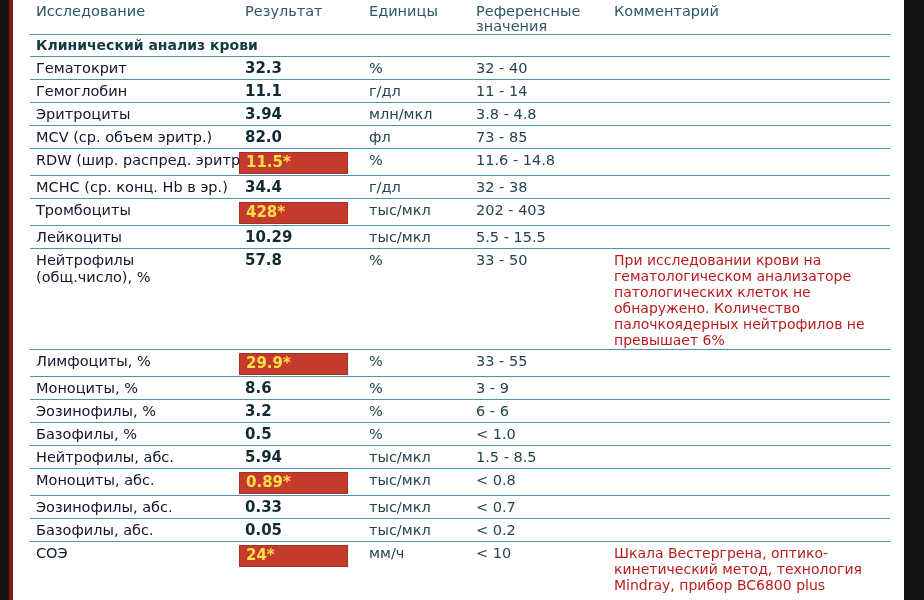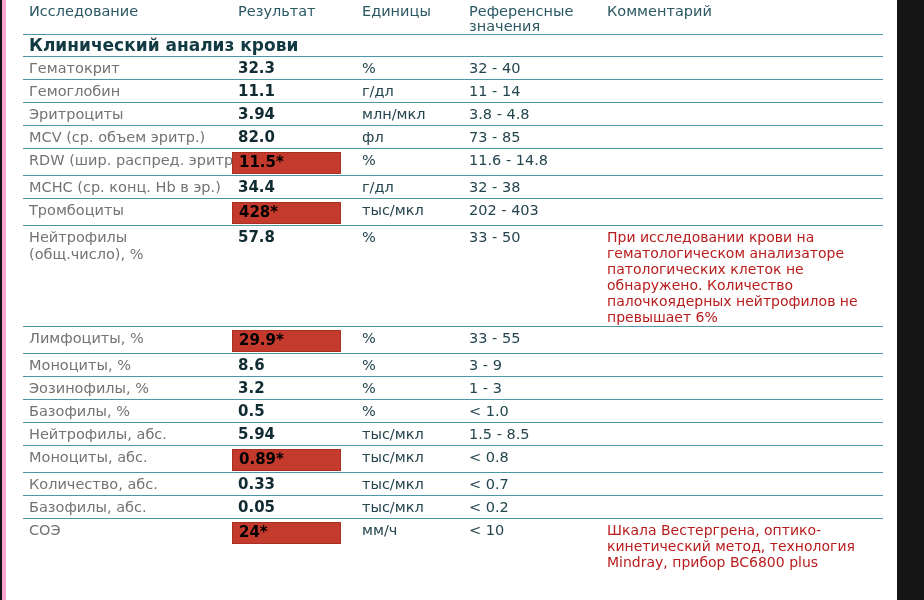--- a/index.html
+++ b/index.html
@@ -3,24 +3,24 @@
 <meta charset="utf-8">
 <style>
   html,body{margin:0;padding:0;}
   .frame{
     width:924px;height:600px;
     background:#141414;
     position:relative;overflow:hidden;
     font-family:"DejaVu Sans","Liberation Sans",sans-serif;
   }
   .page{
-    position:absolute;left:2px;top:0;
+    position:absolute;left:9px;top:0;
     width:895px;height:600px;
     background:#ffffff;
-    border-left:4px solid #f9a8d4;
+    border-left:4px solid #7f1d1d;
     box-sizing:border-box;
     overflow:hidden;
   }
   table.lab{
     margin-left:17px;
     width:860px;
     border-collapse:collapse;
     table-layout:fixed;
   }
   table.lab th, table.lab td{
@@ -33,47 +33,47 @@
     color:#2b5863;
     font-size:14.5px;
     line-height:15px;
     padding:4px 4px 0 6px;
     height:33px;
     border-bottom:1.5px solid #4c96a6;
   }
   tr.section td{
     font-weight:bold;
     color:#113a43;
-    font-size:17px;
+    font-size:14px;
     height:22px;
     padding:2px 4px 0 6px;
     border-bottom:1.5px solid #4c96a6;
   }
   tbody td{
     height:23px;
     padding:3px 4px 1px 6px;
     border-bottom:1.5px solid #4c96a6;
     line-height:17px;
   }
-  td.name{color:#737373;font-size:14.5px;white-space:nowrap;margin-left:40px;}
+  td.name{color:#0f172a;font-size:14.5px;white-space:nowrap;margin-left:40px;}
   tr.tall td.name{white-space:normal;line-height:16.5px;}
   td.result{font-weight:bold;color:#112b33;font-size:15px;white-space:nowrap;}
   td.units,td.reference{color:#24454e;font-size:14.5px;white-space:nowrap;}
   td.comment{color:#b91c1c;font-size:14px;line-height:16px;padding-right:2px;}
   tr.tall td{height:83px;}
   tr.last td{height:56px;border-bottom:none;}
   .flag{
     display:inline-block;
     box-sizing:border-box;
     width:109px;
     margin-left:-6px;
     padding:1px 6px 2px 6px;
     background:#c43a2c;
     border:1px solid #a92e23;
-    color:#000000;
+    color:#fde047;
     font-weight:bold;
   }
 </style>
 </head>
 <body>
 
 <div class="frame">
   <div class="page">
     <table class="lab">
       <colgroup>
@@ -138,20 +138,27 @@
             <td class="reference">32 - 38</td>
             <td class="comment"></td>
           </tr>
           <tr>
             <td class="name">Тромбоциты</td>
             <td class="result"><span class="flag">428*</span></td>
             <td class="units">тыс/мкл</td>
             <td class="reference">202 - 403</td>
             <td class="comment"></td>
           </tr>
+          <tr>
+            <td class="name">Лейкоциты</td>
+            <td class="result">10.29</td>
+            <td class="units">тыс/мкл</td>
+            <td class="reference">5.5 - 15.5</td>
+            <td class="comment"></td>
+          </tr>
           <tr class="tall">
             <td class="name">Нейтрофилы (общ.число), %</td>
             <td class="result">57.8</td>
             <td class="units">%</td>
             <td class="reference">33 - 50</td>
             <td class="comment">При исследовании крови на гематологическом анализаторе патологических клеток не обнаружено. Количество палочкоядерных нейтрофилов не превышает 6%</td>
           </tr>
           <tr>
             <td class="name">Лимфоциты, %</td>
             <td class="result"><span class="flag">29.9*</span></td>
@@ -163,21 +170,21 @@
             <td class="name">Моноциты, %</td>
             <td class="result">8.6</td>
             <td class="units">%</td>
             <td class="reference">3 - 9</td>
             <td class="comment"></td>
           </tr>
           <tr>
             <td class="name">Эозинофилы, %</td>
             <td class="result">3.2</td>
             <td class="units">%</td>
-            <td class="reference">1 - 3</td>
+            <td class="reference">6 - 6</td>
             <td class="comment"></td>
           </tr>
           <tr>
             <td class="name">Базофилы, %</td>
             <td class="result">0.5</td>
             <td class="units">%</td>
             <td class="reference">&lt; 1.0</td>
             <td class="comment"></td>
           </tr>
           <tr>
@@ -188,21 +195,21 @@
             <td class="comment"></td>
           </tr>
           <tr>
             <td class="name">Моноциты, абс.</td>
             <td class="result"><span class="flag">0.89*</span></td>
             <td class="units">тыс/мкл</td>
             <td class="reference">&lt; 0.8</td>
             <td class="comment"></td>
           </tr>
           <tr>
-            <td class="name">Количество, абс.</td>
+            <td class="name">Эозинофилы, абс.</td>
             <td class="result">0.33</td>
             <td class="units">тыс/мкл</td>
             <td class="reference">&lt; 0.7</td>
             <td class="comment"></td>
           </tr>
           <tr>
             <td class="name">Базофилы, абс.</td>
             <td class="result">0.05</td>
             <td class="units">тыс/мкл</td>
             <td class="reference">&lt; 0.2</td>

